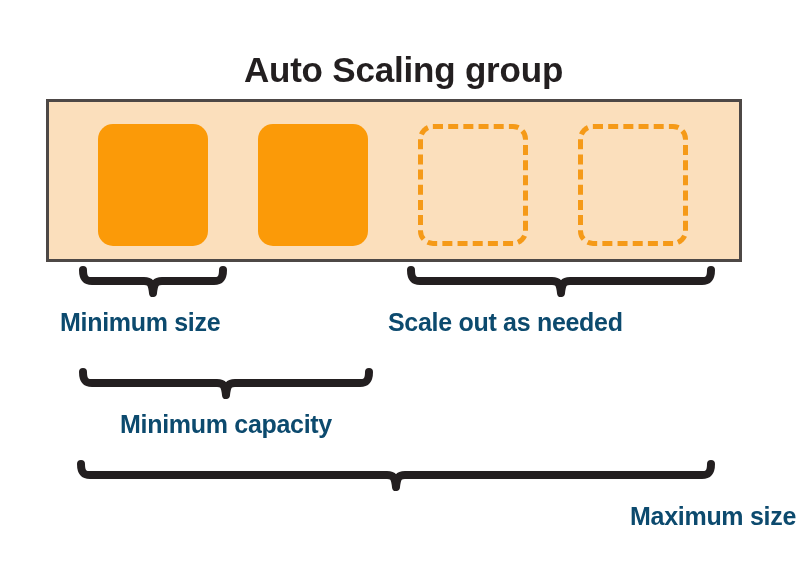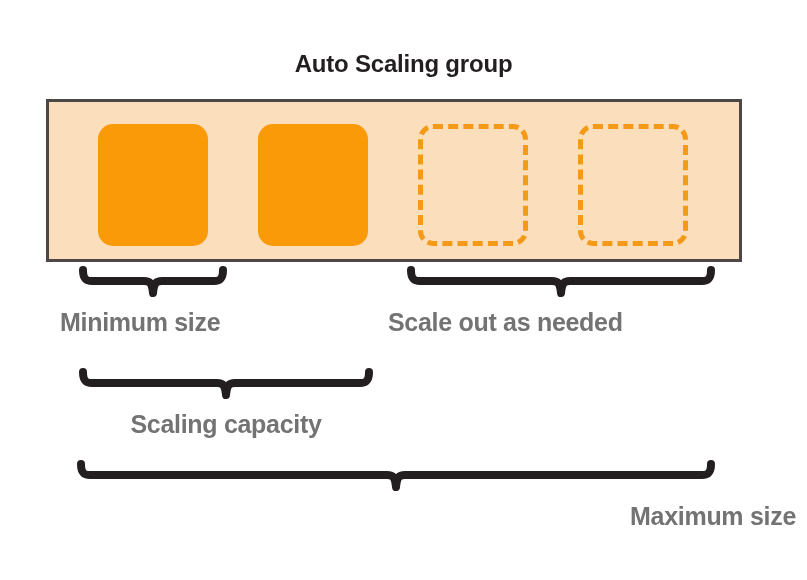--- a/index.html
+++ b/index.html
@@ -20,21 +20,21 @@
     background: #ffffff;
   }
 
   
   .asg-title {
     position: absolute;
     left: 0;
     top: 50px;
     width: 807px;
     text-align: center;
-    font-size: 24px;
+    font-size: 35px;
     font-weight: bold;
     color: #231f20;
     letter-spacing: -0.2px;
     white-space: nowrap;
   }
 
   
   .asg-container {
     position: absolute;
     left: 46px;
@@ -72,21 +72,21 @@
     width: 100%;
     height: 100%;
     overflow: visible;
   }
 
   
   .caption {
     position: absolute;
     font-size: 25px;
     font-weight: bold;
-    color: #737373;
+    color: #0c4a6e;
     white-space: nowrap;
     letter-spacing: -0.3px;
   }
 </style>
 </head>
 <body>
 
 <div id="stage">
 
   <div class="asg-title">Auto Scaling group</div>
@@ -110,21 +110,21 @@
       <path d="M3,4 C3,13 6,15 12,15 L144,15 C150,15 152,17 153,27 C154,17 156,15 162,15 L294,15 C300,15 303,13 303,4" fill="none" stroke="#231f20" stroke-width="8" stroke-linecap="round" stroke-linejoin="round" vector-effect="non-scaling-stroke"></path>
     </svg>
   </div>
   <div class="caption" style="left:388px; top:308px;">Scale out as needed</div>
 
   <div class="brace" style="left:80px; top:368px; width:292px;">
     <svg viewBox="0 0 292 30" preserveAspectRatio="none" aria-hidden="true">
       <path d="M3,4 C3,13 6,15 12,15 L137,15 C143,15 145,17 146,27 C147,17 149,15 155,15 L280,15 C286,15 289,13 289,4" fill="none" stroke="#231f20" stroke-width="8" stroke-linecap="round" stroke-linejoin="round" vector-effect="non-scaling-stroke"></path>
     </svg>
   </div>
-  <div class="caption" style="left:0; top:410px; width:452px; text-align:center;">Scaling capacity</div>
+  <div class="caption" style="left:0; top:410px; width:452px; text-align:center;">Minimum capacity</div>
 
   <div class="brace" style="left:78px; top:460px; width:636px;">
     <svg viewBox="0 0 636 30" preserveAspectRatio="none" aria-hidden="true">
       <path d="M3,4 C3,13 6,15 12,15 L309,15 C315,15 317,17 318,27 C319,17 321,15 327,15 L624,15 C630,15 633,13 633,4" fill="none" stroke="#231f20" stroke-width="8" stroke-linecap="round" stroke-linejoin="round" vector-effect="non-scaling-stroke"></path>
     </svg>
   </div>
   <div class="caption" style="left:0; top:502px; width:796px; text-align:right;">Maximum size</div>
 
 </div>
 

